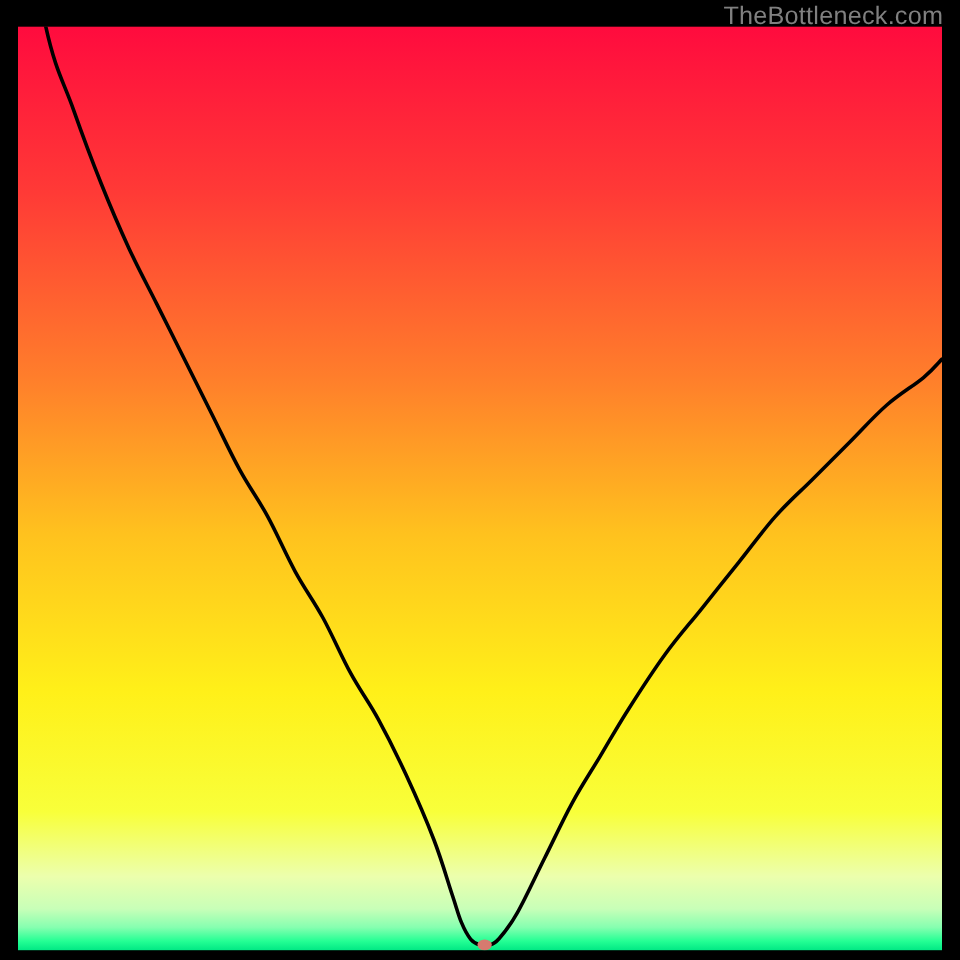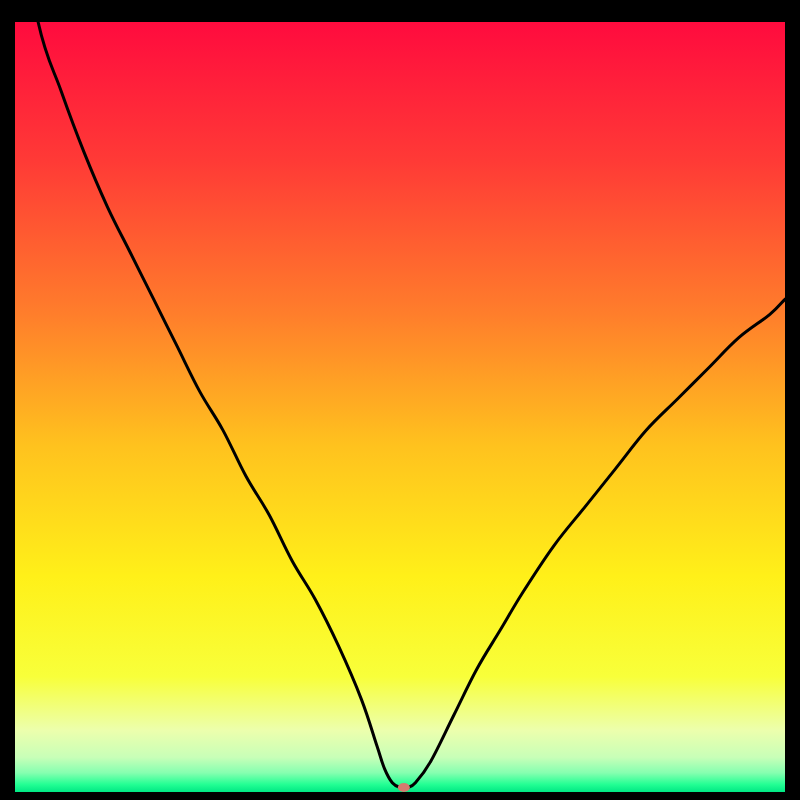--- a/index.html
+++ b/index.html
@@ -31,20 +31,21 @@
     color: #808080;
     font-size: 21px;
     font-weight: 500;
     letter-spacing: 0.2px;
   }
 </style>
 </head>
 <body>
 
 <div class="frame">
+  <div class="watermark">TheBottleneck.com</div>
   <svg class="plot" viewBox="0 0 770 770" preserveAspectRatio="none">
     <defs>
       <linearGradient id="bg-grad" x1="0" y1="0" x2="0" y2="1">
           <stop offset="0%" stop-color="#ff0b3e"></stop>
           <stop offset="18%" stop-color="#ff3a36"></stop>
           <stop offset="38%" stop-color="#ff7e2b"></stop>
           <stop offset="55.00000000000001%" stop-color="#ffc21e"></stop>
           <stop offset="72%" stop-color="#fff019"></stop>
           <stop offset="85%" stop-color="#f8ff3a"></stop>
           <stop offset="92%" stop-color="#ecffad"></stop>

